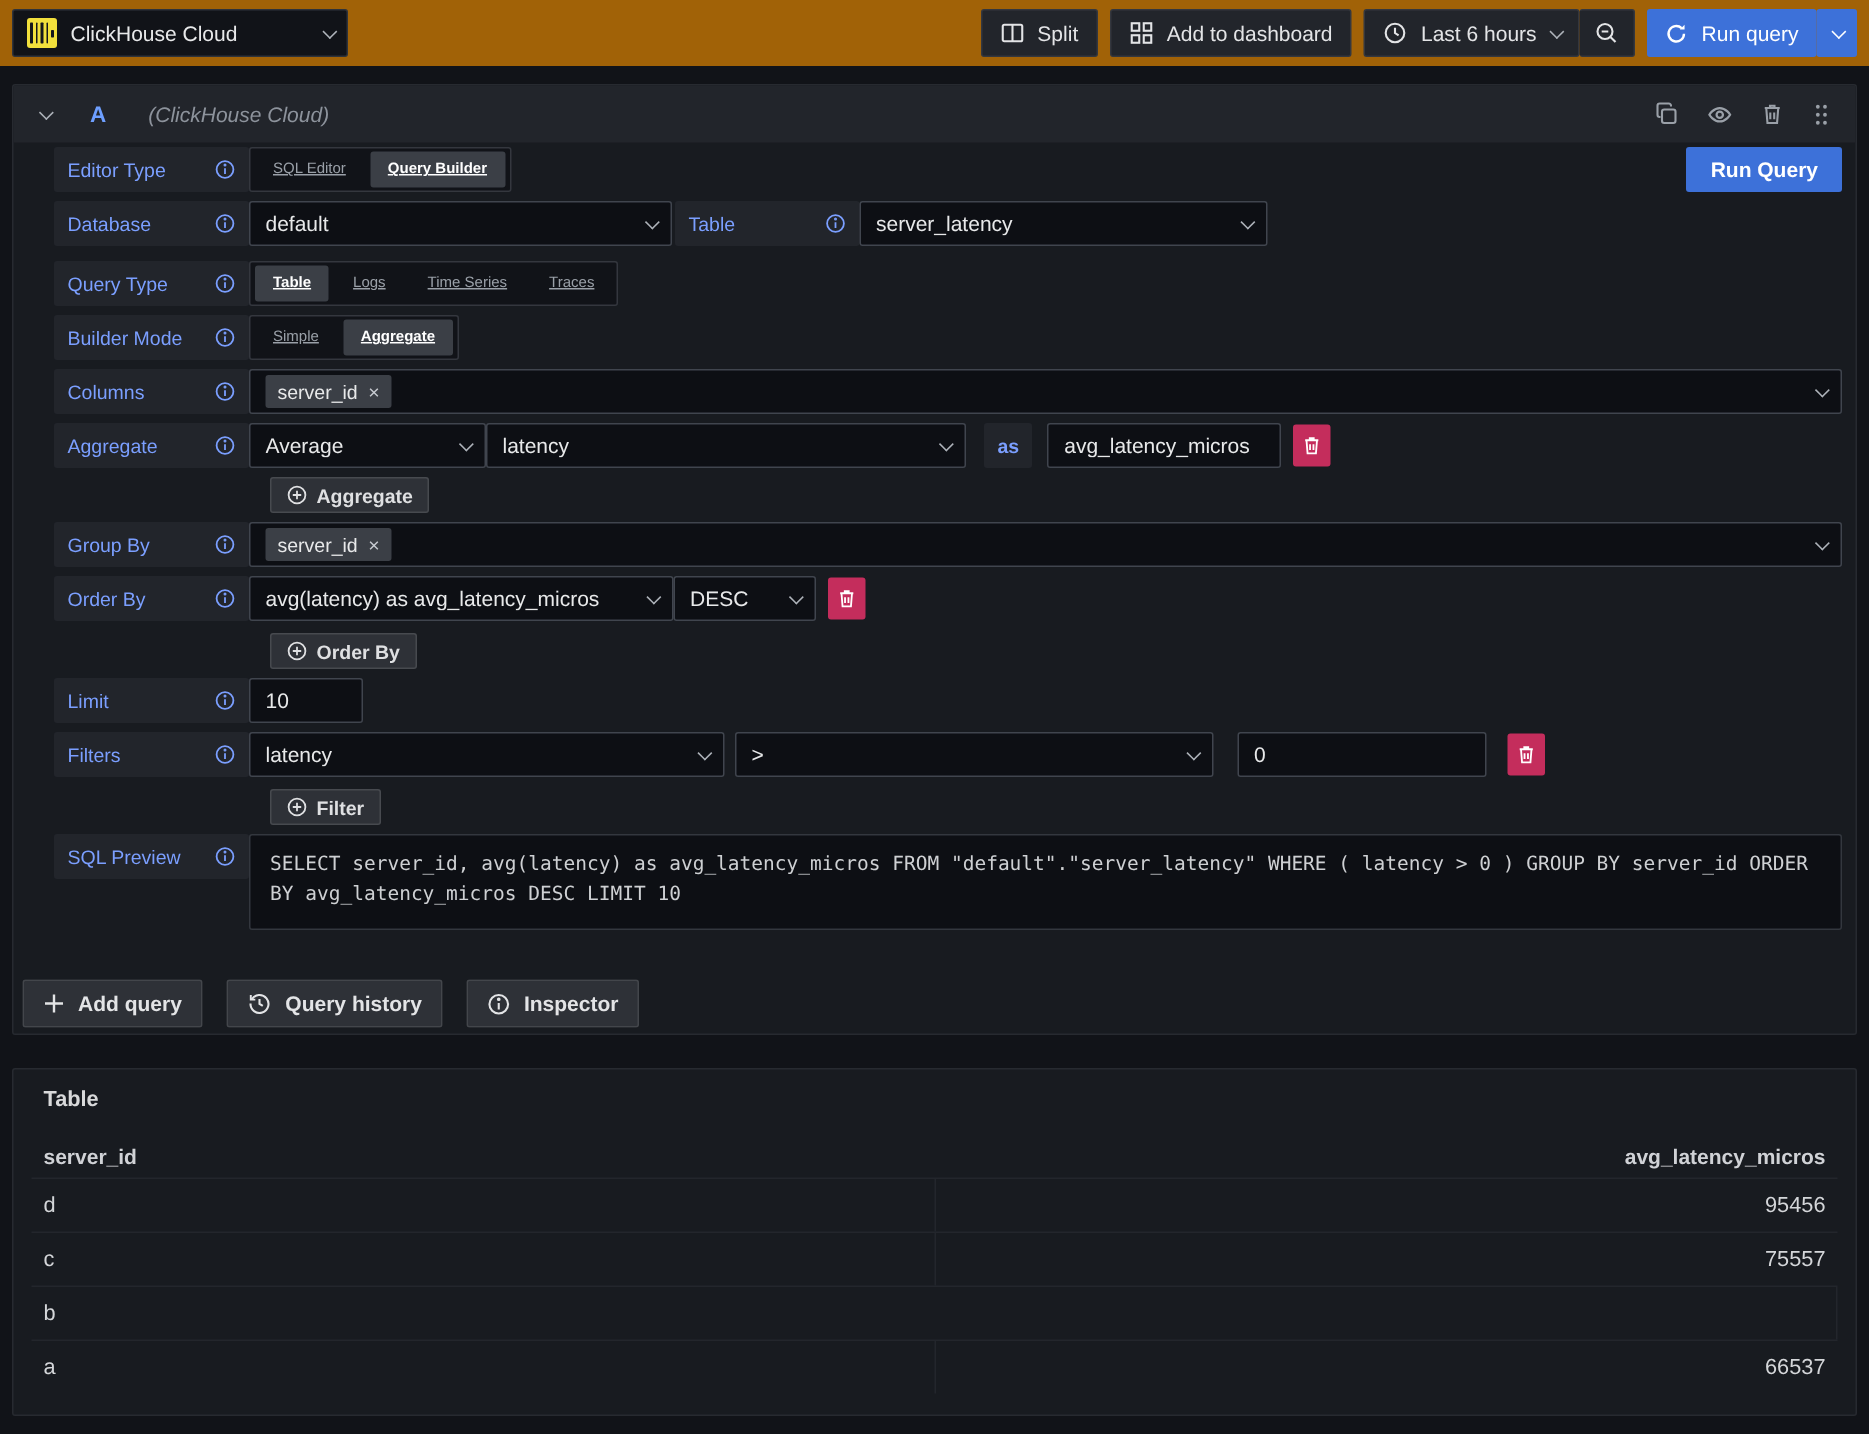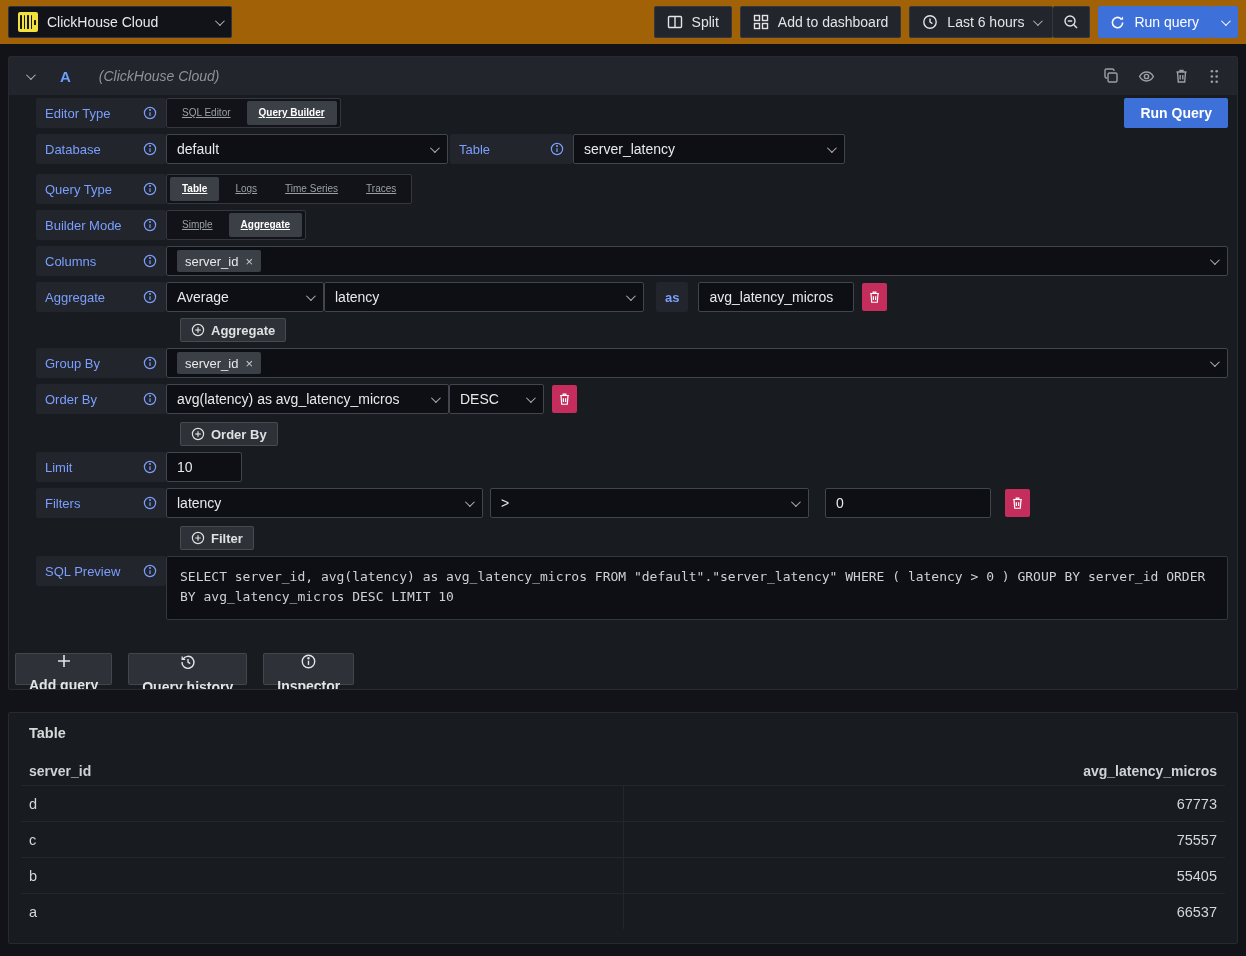--- a/index.html
+++ b/index.html
@@ -105,21 +105,21 @@
   .sql-box {
     flex:1; min-height:64px; background:#0d0f14; border:1px solid #33373e; border-radius:2px;
     padding:10px 13px; font-family:"DejaVu Sans Mono", monospace; font-size:13px; line-height:20px;
     color:#ced0d3; word-break:break-all;
   }
 
   .panel-footer { display:flex; gap:16px; padding:27px 0 8px 6px; }
   .sec-btn {
     height:32px; background:#2e3137; border:1px solid rgba(255,255,255,.1); border-radius:2px;
     display:flex; align-items:center; gap:9px; padding:0 13px;
-    font-weight:600; font-size:14px; color:#e3e4e6; cursor:pointer;flex-direction:column;
+    font-weight:600; font-size:14px; color:#e3e4e6; cursor:pointer;
   }
 
   
   .tpanel {
     margin:22px 8px 0; height:232px; background:#181b20;
     border:1px solid #272a30; border-radius:2px; padding:10px 12px 0; overflow:hidden;
   }
   .tp-title { font-weight:700; font-size:14.5px; color:#d8d9da; margin:2px 0 0 8px; }
   .tgrid { margin-top:16px; }
   .thead { display:flex; align-items:center; height:28px; padding:0 8px; font-weight:700; color:#d0d2d6; }
@@ -551,28 +551,27 @@
 
 <div class="tpanel">
   <div class="tp-title">Table</div>
   <div class="tgrid">
     <div class="thead">
       <span class="c1">server_id</span>
       <span class="c2">avg_latency_micros</span>
     </div>
     <div class="trow">
       <span class="c1">d</span>
-      <span class="c2">67773</span>
+      <span class="c2">95456</span>
     </div>
     <div class="trow">
       <span class="c1">c</span>
       <span class="c2">75557</span>
     </div>
     <div class="trow">
       <span class="c1">b</span>
-      <span class="c2">55405</span>
     </div>
     <div class="trow">
       <span class="c1">a</span>
       <span class="c2">66537</span>
     </div>
   </div>
 </div>
 
 </body></html>

